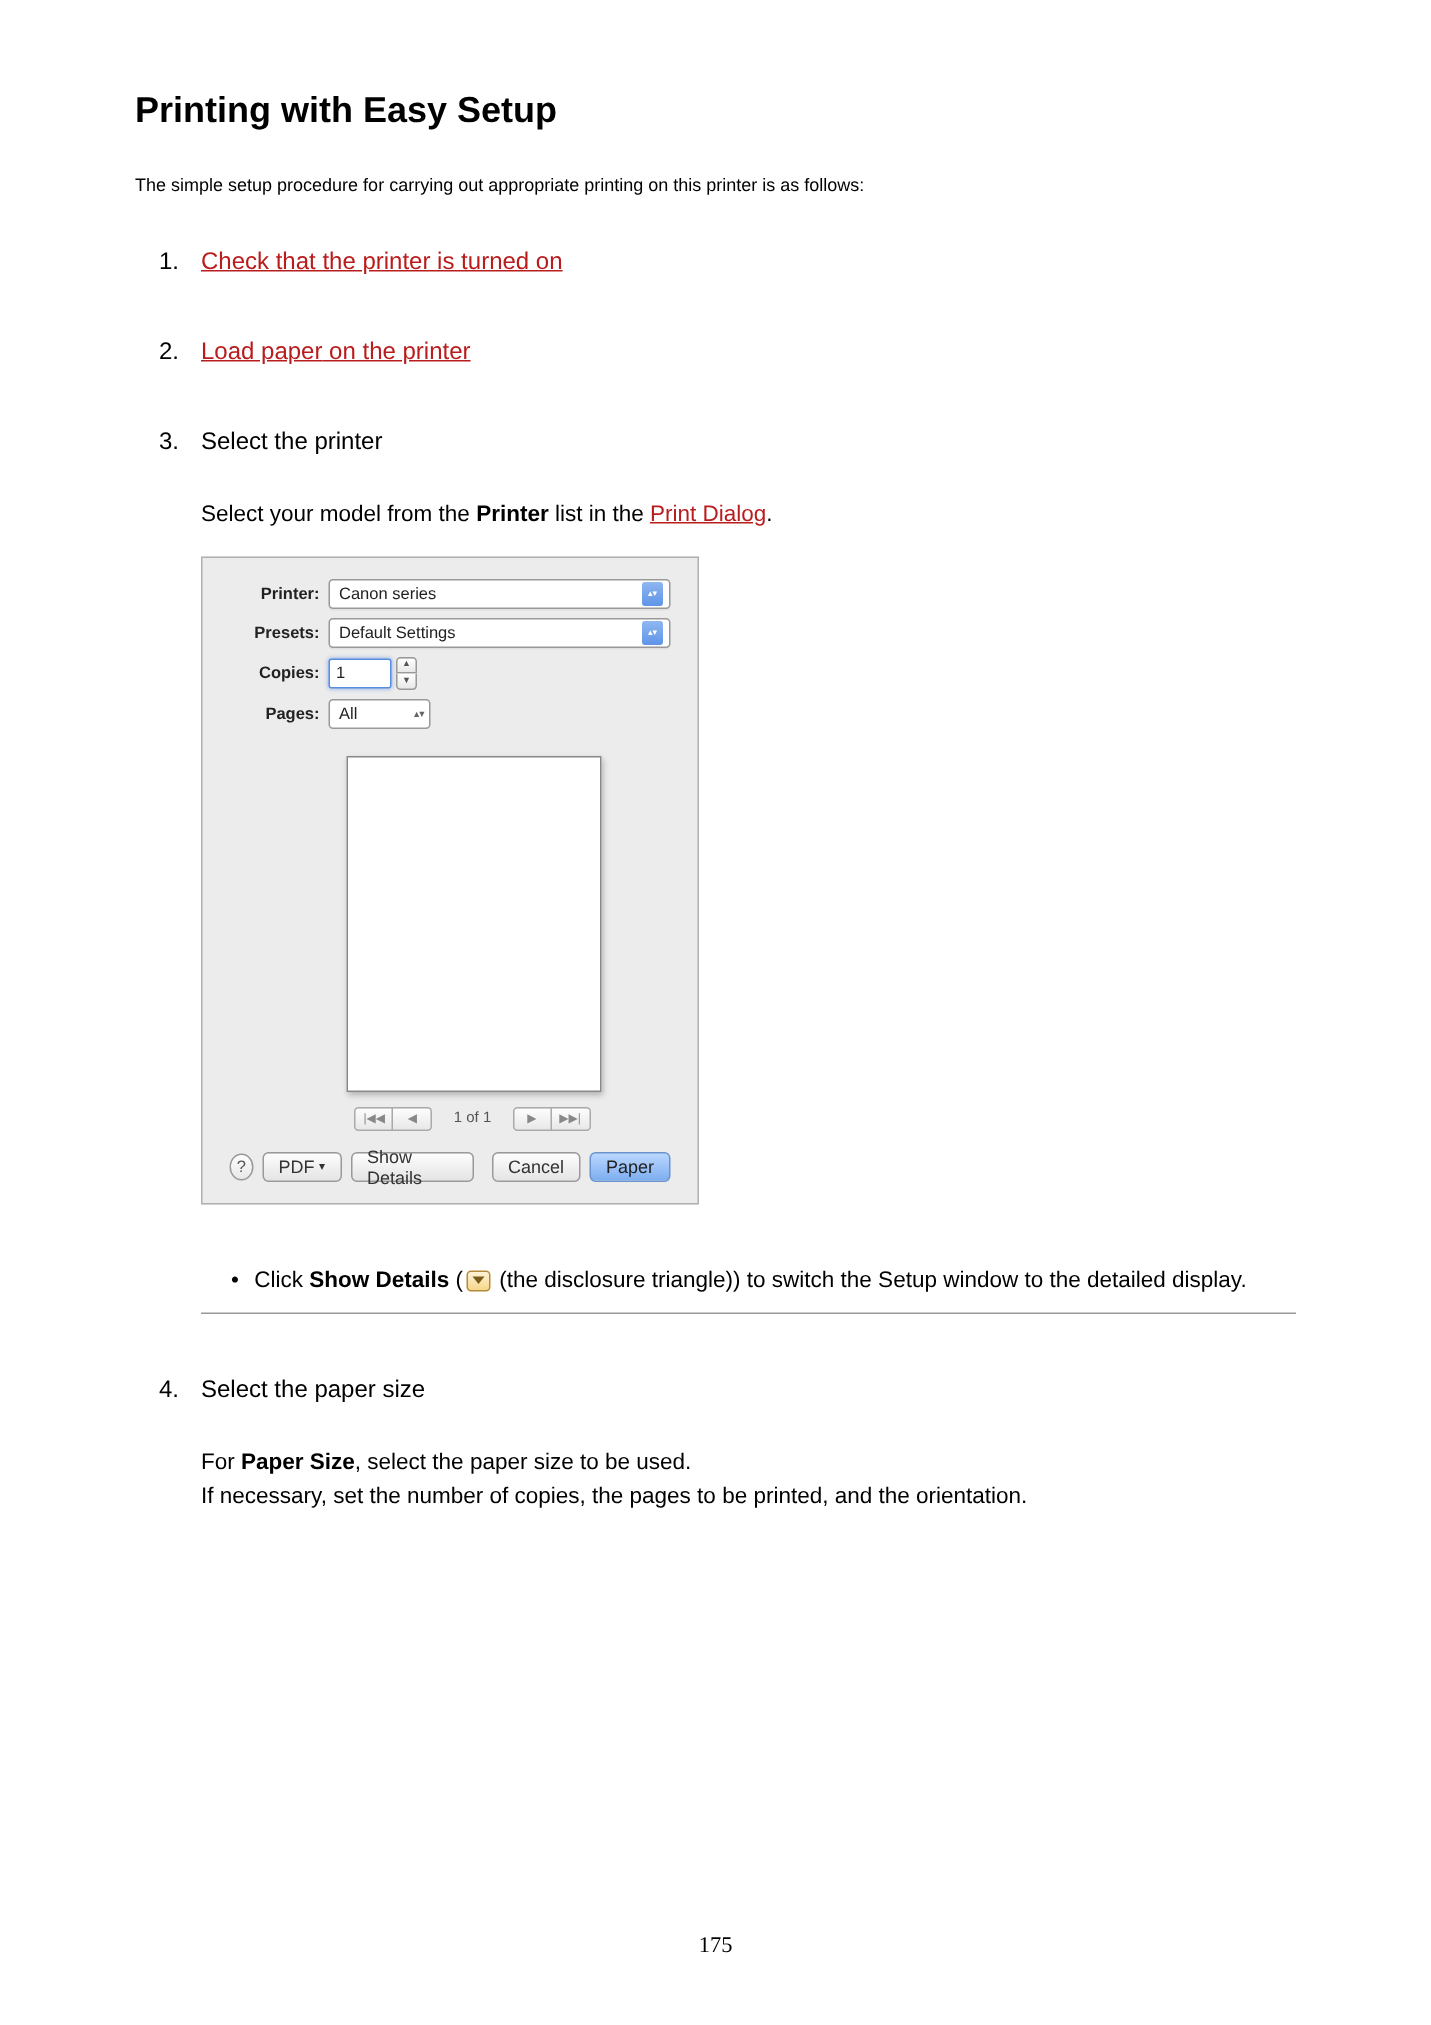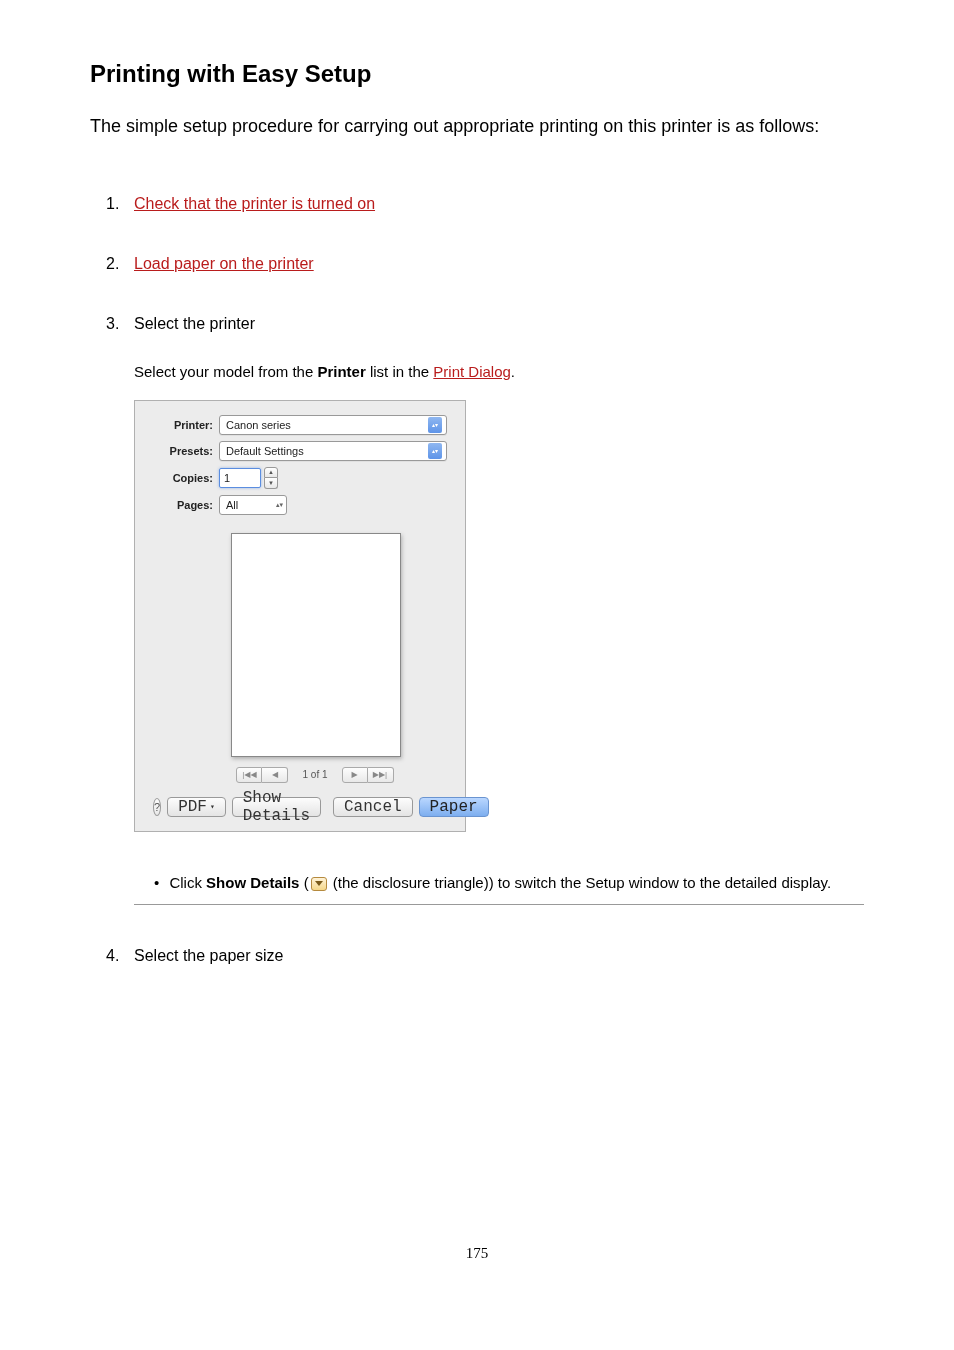--- a/index.html
+++ b/index.html
@@ -13,22 +13,22 @@
       width: 954px;
       padding: 60px 90px 40px 90px;
       color: #000;
     }
     h1 {
       font-size: 24px;
       font-weight: bold;
       margin-bottom: 28px;
     }
     .intro {
-      font-size: 18px;
-      margin-bottom: 58px;
+      font-size: 12px;
+      margin-bottom: 36px;
     }
     ol.main-list {
       list-style: none;
       counter-reset: step;
       padding-left: 16px;
     }
     ol.main-list > li {
       counter-increment: step;
       font-size: 16px;
       margin-bottom: 42px;
@@ -198,25 +198,24 @@
       font-size: 11px;
       color: #555;
       background: linear-gradient(#fdfdfd, #e8e8e8);
     }
     .pd-btn {
       height: 20px;
       padding: 0 10px;
       border: 1px solid #999;
       border-radius: 4px;
       background: linear-gradient(#fdfdfd, #e4e4e4);
-      font-size: 16px;
+      font-size: 12px;
       display: flex;
       align-items: center;
       color: #333;
-      font-family: Liberation Mono, monospace;
     }
     .pd-btn.pdf::after {
       content: "▾";
       font-size: 8px;
       margin-left: 3px;
     }
     .pd-btn.primary {
       background: linear-gradient(#bad7ff, #7daeef);
       border-color: #6a94d0;
       color: #222;
@@ -381,17 +380,21 @@
             <span>Click </span><b>Show Details</b><span> (</span><span class="disclosure-icon"></span><span> (the disclosure triangle)) to switch the Setup window to the detailed display.</span>
           </li>
         </ul>
       </div>
     </div>
 
   </li>
 
   <li>
     <span>Select the paper size</span>
+    <div class="step-sub">
+      <span>For </span><b>Paper Size</b><span>, select the paper size to be used.</span><br>
+      <span>If necessary, set the number of copies, the pages to be printed, and the orientation.</span>
+    </div>
   </li>
 
 </ol>
 
 <div class="page-num">175</div>
 
 </body></html>

